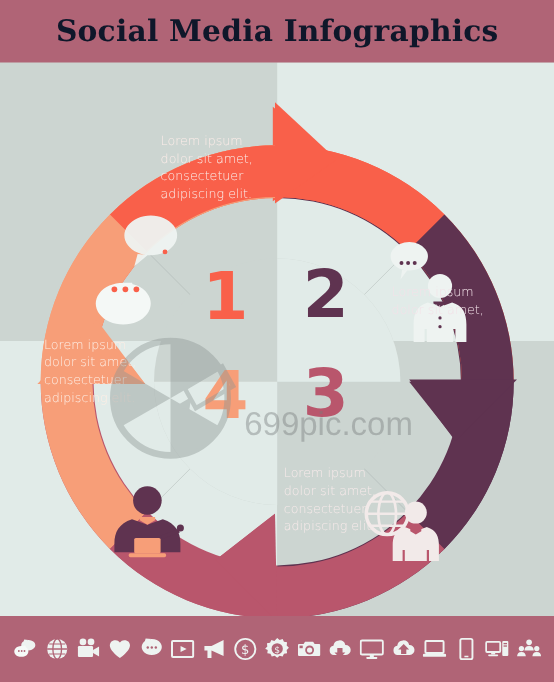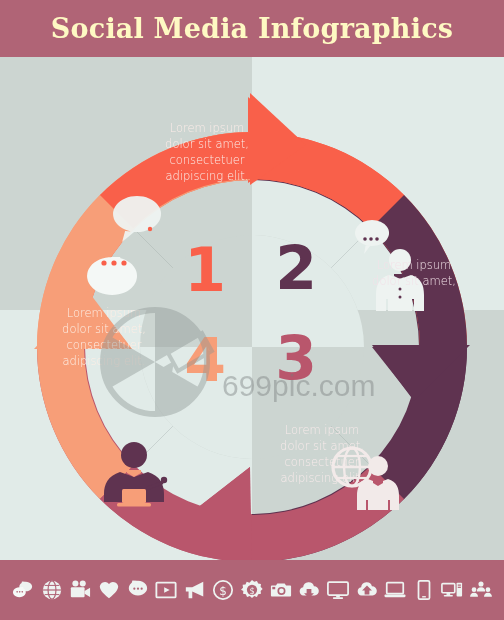--- a/index.html
+++ b/index.html
@@ -20,21 +20,21 @@
   #header {
     position: absolute;
     left: 0; top: 0;
     width: 504px; height: 57px;
     background: #b06476;
     display: flex;
     align-items: center;
     justify-content: center;
   }
   #header-title {
-    color: #fef9c3;
+    color: #0f172a;
     font-family: "DejaVu Serif", "Liberation Serif", serif;
     font-weight: bold;
     font-size: 27px;
     letter-spacing: 0.2px;
     white-space: nowrap;
   }
 
   
   #canvas {
     position: absolute;
@@ -52,21 +52,20 @@
     left: 0; top: 0;
     width: 504px; height: 503px;
   }
 
   
   .seg-text {
     position: absolute;
     color: #f2e9e6;
     font-size: 11.5px;
     line-height: 16px;
-    text-align: center;
     font-family: "DejaVu Sans", sans-serif;
     font-weight: 300;
     white-space: pre-line;
     pointer-events: none;
   }
   #text-top   { left: 146px; top: 63px;  width: 122px; color: #fbece8; }
   #text-right { left: 356px; top: 200px; width: 116px; color: #f2e2e8; }
   #text-bottom{ left: 258px; top: 365px; width: 128px; color: #f7eaea; }
   #text-left  { left: 40px;  top: 248px; width: 128px; color: #fdeee5; }
 

